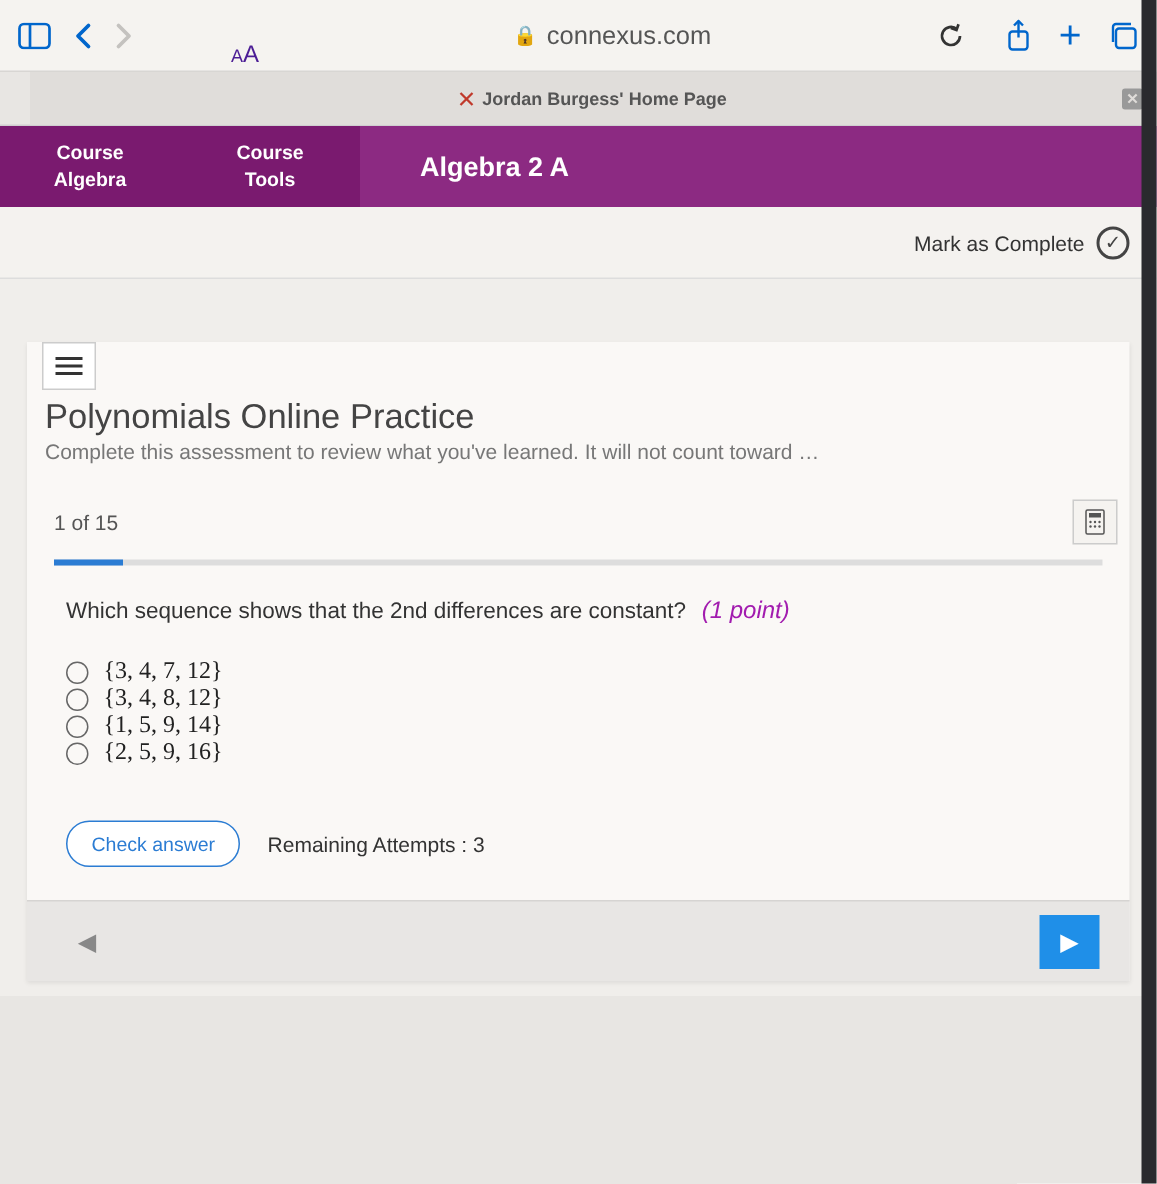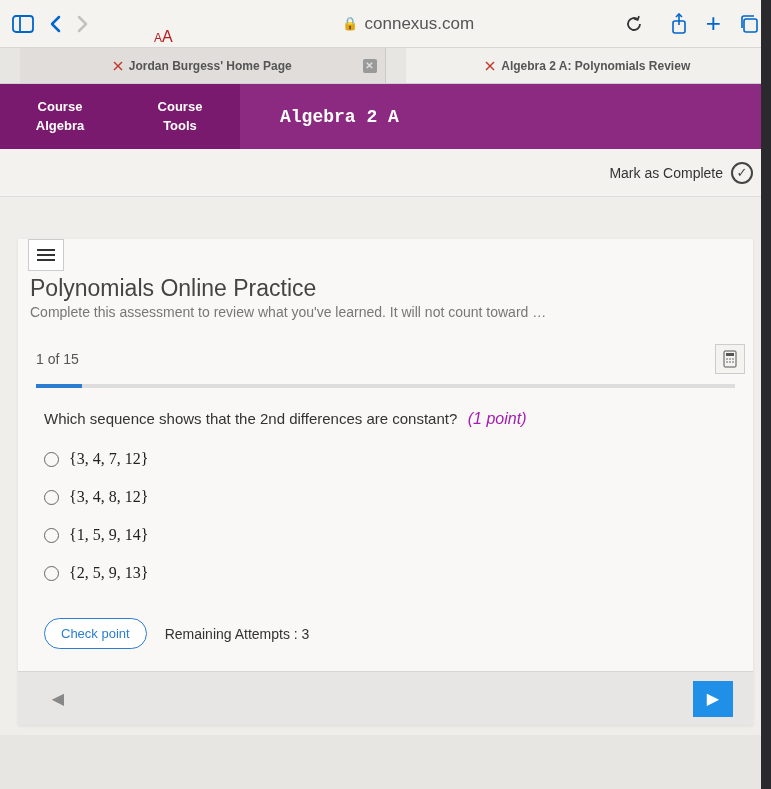--- a/index.html
+++ b/index.html
@@ -21,21 +21,21 @@
     }
     .browser-bar .icon-btn {
       color: #0066cc;
       font-size: 20px;
       display: flex;
       align-items: center;
       cursor: pointer;
     }
     .browser-bar .icon-btn.disabled { color: #b8b6b3; }
     .aa-btn {
-      color: #b91c1c;
+      color: #4c1d95;
       font-weight: 500;
       font-size: 16px;
       cursor: pointer;
       margin-left: 50px;
       margin-top: 26px;
     }
     .url-box {
       flex: 1;
       display: flex;
       align-items: center;
@@ -80,21 +80,21 @@
       height: 14px;
       background: #999;
       border-radius: 2px;
       display: flex;
       align-items: center;
       justify-content: center;
       color: #e0ddda;
       font-size: 10px;
     }
     .purple-bar {
-      height: 65px;
+      height: 54px;
       background: #7a1a6f;
       display: flex;
       align-items: center;
       color: #fff;
     }
     .purple-nav {
       width: 120px;
       text-align: center;
       font-size: 13px;
       line-height: 1.4;
@@ -104,21 +104,20 @@
     }
     .purple-title-wrap {
       flex: 1;
       background: #8c2a82;
       height: 100%;
       display: flex;
       align-items: center;
       padding-left: 40px;
       font-size: 18px;
       font-weight: 600;
-      font-family: Liberation Mono, monospace;
     }
     .mark-complete-row {
       height: 48px;
       background: #f4f2ef;
       display: flex;
       align-items: center;
       justify-content: flex-end;
       padding-right: 18px;
       gap: 8px;
       font-size: 14px;
@@ -218,21 +217,21 @@
     }
     .question-points {
       font-style: italic;
       color: #a21caf;
       margin-left: 6px;
     }
     .options {
       margin-top: 22px;
       display: flex;
       flex-direction: column;
-      gap: 20px;
+      gap: 0;
     }
     .option {
       display: flex;
       align-items: center;
       gap: 10px;
       cursor: pointer;
     }
     .radio {
       width: 15px;
       height: 15px;
@@ -350,27 +349,20 @@
 </div>
 
 <div class="tab-strip">
   <div class="tab">
     <svg class="tab-x" viewBox="0 0 10 10">
         <line x1="1" y1="1" x2="9" y2="9" stroke="#c0392b" stroke-width="1.5"></line>
         <line x1="9" y1="1" x2="1" y2="9" stroke="#c0392b" stroke-width="1.5"></line>
       </svg>
     <span>Jordan Burgess' Home Page</span>
     <div class="tab-close-mid">✕</div>
-  </div>
-  <div class="tab active">
-    <svg class="tab-x" viewBox="0 0 10 10">
-        <line x1="1" y1="1" x2="9" y2="9" stroke="#c0392b" stroke-width="1.5"></line>
-        <line x1="9" y1="1" x2="1" y2="9" stroke="#c0392b" stroke-width="1.5"></line>
-      </svg>
-    <span>Algebra 2 A: Polynomials Review</span>
   </div>
 </div>
 
 <div class="purple-bar">
   <div class="purple-nav">
     <div>Course</div>
     <div>Algebra</div>
   </div>
   <div class="purple-nav">
     <div>Course</div>
@@ -428,26 +420,26 @@
         <div class="option">
           <div class="radio"></div>
           <span class="option-label">{3, 4, 8, 12}</span>
         </div>
         <div class="option">
           <div class="radio"></div>
           <span class="option-label">{1, 5, 9, 14}</span>
         </div>
         <div class="option">
           <div class="radio"></div>
-          <span class="option-label">{2, 5, 9, 13}</span>
+          <span class="option-label">{2, 5, 9, 16}</span>
         </div>
       </div>
     </div>
     <div class="check-row">
-      <button class="check-answer-btn">Check point</button>
+      <button class="check-answer-btn">Check answer</button>
       <span class="remaining">Remaining Attempts : 3</span>
     </div>
     <div class="nav-footer">
       <div class="nav-arrow prev">◀</div>
       <div class="nav-arrow next">▶</div>
     </div>
   </div>
 </div>
 
 <div class="right-edge"></div>

